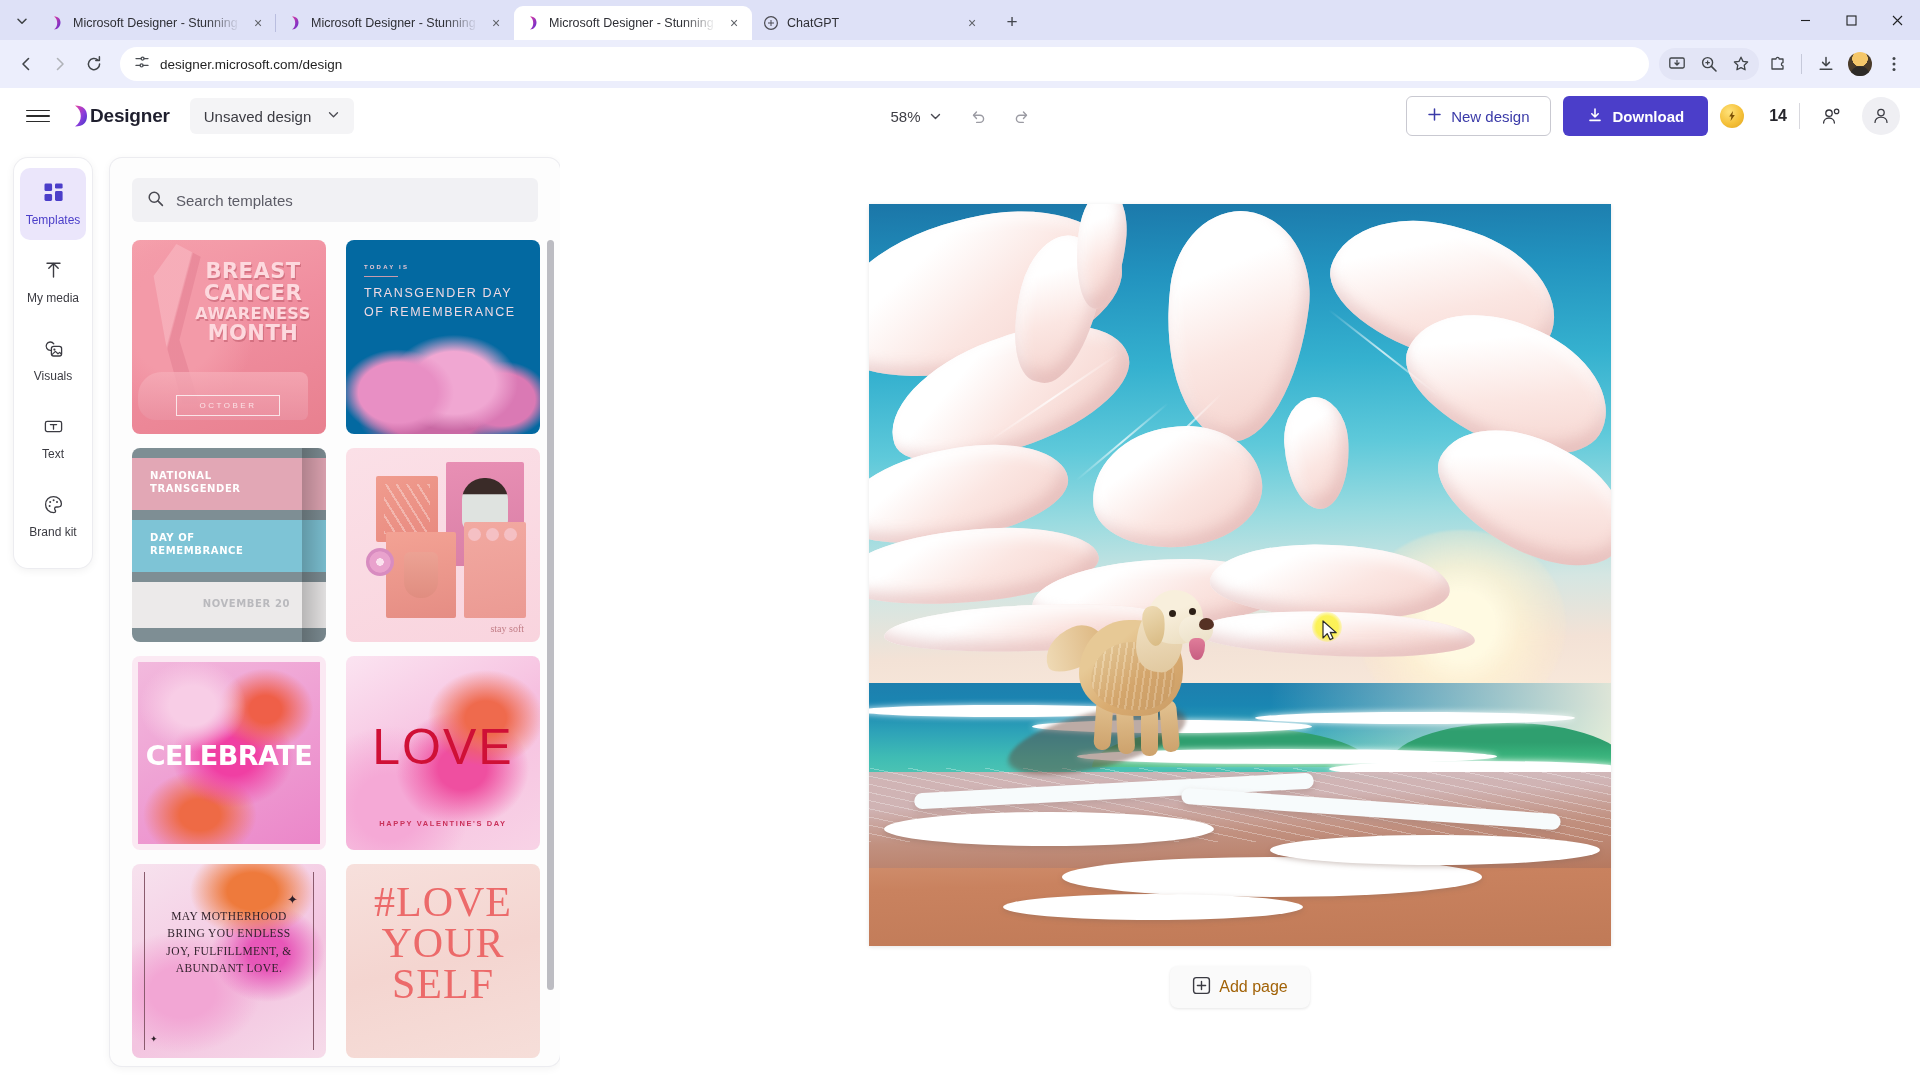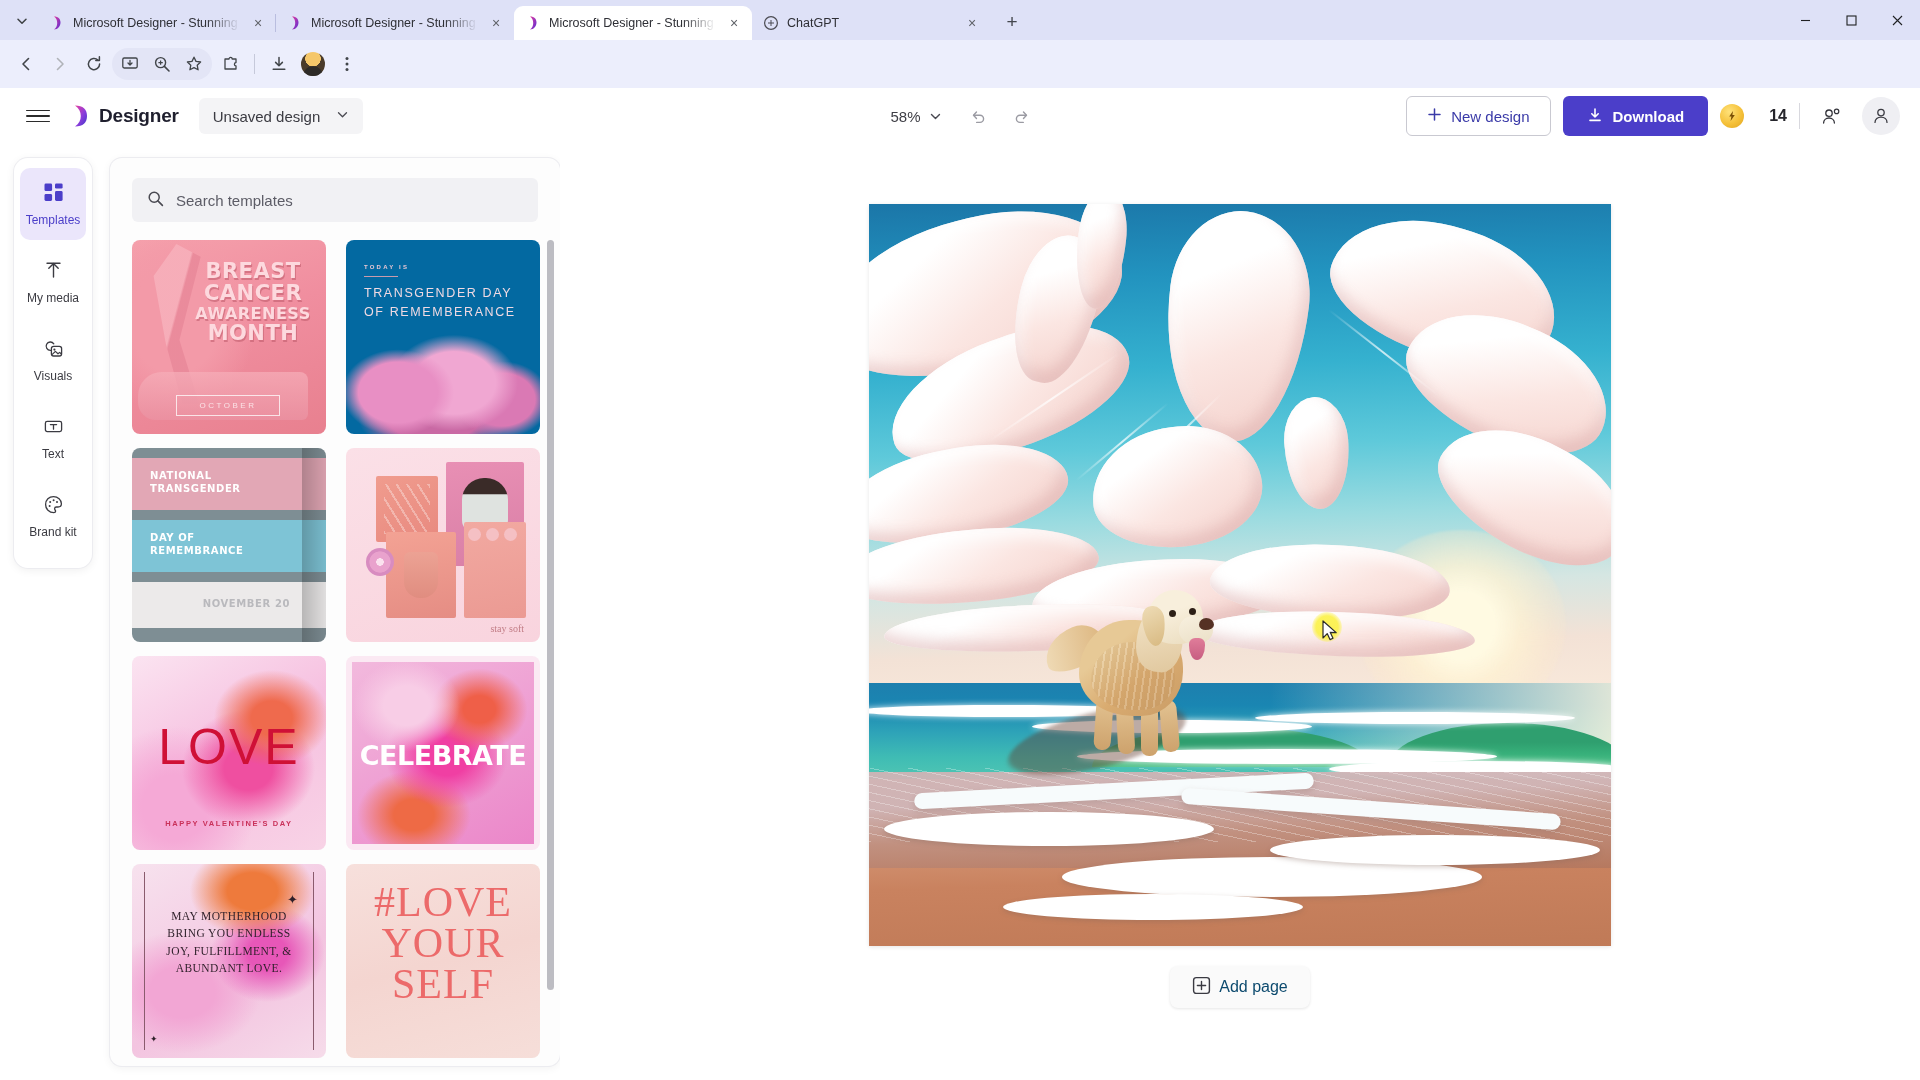--- a/index.html
+++ b/index.html
@@ -98,21 +98,21 @@
   .app-header {
     height: 56px; display: flex; align-items: center; padding: 0 20px;
     flex: 0 0 56px; position: relative;
   }
   .hamburger {
     width: 36px; height: 36px; display: flex; flex-direction: column;
     justify-content: center; gap: 4px; cursor: pointer; padding: 0 6px;
     border-radius: 6px;
   }
   .hamburger span { display: block; height: 1.6px; background: #2b2b2b; border-radius: 2px; }
-  .brand { display: flex; align-items: center; gap: 9px; margin-left: 12px; }
+  .brand { display: flex; align-items: center; margin-left: 12px; }
   .brand-logo {
     width: 22px; height: 24px; position: relative;
   }
   .brand-name { font-size: 19px; font-weight: bold; color: #1f1f2e; letter-spacing: -.2px; }
   .doc-chip {
     margin-left: 20px; height: 36px; display: flex; align-items: center;
     gap: 16px; padding: 0 14px; border-radius: 6px; background: #f4f4f6;
     cursor: pointer;
   }
   .doc-chip-name { font-size: 15px; color: #3b3b42; }
@@ -499,21 +499,21 @@
   .dog-tongue {
     position:absolute; left:120px; top:44px; width:16px; height:22px;
     background: linear-gradient(180deg,#e07d9a,#c75e81);
     border-radius: 40% 40% 52% 52% / 30% 30% 70% 70%;
   }
 
   .addpage-wrap { margin-top: 20px; }
   .btn-addpage {
     height: 42px; display:flex; align-items:center; gap:8px; padding:0 22px;
     border-radius:8px; background:#fafafa; border:none; cursor:pointer;
-    font-size:16px; color:#0c4a6e; box-shadow: 0 1px 3px rgba(0,0,0,.10);
+    font-size:16px; color:#a16207; box-shadow: 0 1px 3px rgba(0,0,0,.10);
     font-family:"Liberation Sans", sans-serif;
     text-align:right;
   }
 
   
   .cursor { position:absolute; left:752px; top:468px; width:34px; height:34px;
     pointer-events:none; }
   .cursor .halo {
     position:absolute; left:0; top:0; width:30px; height:30px; border-radius:50%;
     background: radial-gradient(circle, #fbf13c 0 52%, rgba(251,241,60,.0) 78%);
@@ -611,20 +611,30 @@
           <path d="M6.5 3.5L12 9l-5.5 5.5" fill="none" stroke="currentColor" stroke-width="1.6" stroke-linecap="round" stroke-linejoin="round"></path>
         </svg>
     </div>
     <div class="tb-icon">
       <svg width="18" height="18" viewBox="0 0 18 18">
           <path d="M14.6 9a5.6 5.6 0 1 1-1.7-4" fill="none" stroke="currentColor" stroke-width="1.5" stroke-linecap="round"></path>
           <path d="M14.4 1.8v3.6h-3.6" fill="none" stroke="currentColor" stroke-width="1.5" stroke-linecap="round" stroke-linejoin="round"></path>
         </svg>
     </div>
 
+    <div class="omnibox">
+      <span>
+        <svg width="16" height="16" viewBox="0 0 16 16">
+            <path d="M2 4.6h5M10 4.6h4M2 11.4h4M9 11.4h5" stroke="#4b4f54" stroke-width="1.3" stroke-linecap="round"></path>
+            <circle cx="8.6" cy="4.6" r="1.5" fill="none" stroke="#4b4f54" stroke-width="1.3"></circle>
+            <circle cx="7.6" cy="11.4" r="1.5" fill="none" stroke="#4b4f54" stroke-width="1.3"></circle>
+          </svg>
+      </span>
+      <span class="omnibox-url">designer.microsoft.com/design</span>
+    </div>
 
     <div class="tb-right">
       <div class="tb-pill">
         <div class="tb-icon">
           <svg width="18" height="18" viewBox="0 0 18 18">
               <rect x="1.8" y="3" width="14.4" height="10" rx="1.4" fill="none" stroke="currentColor" stroke-width="1.3"></rect>
               <path d="M9 5.4v4.4M7 8l2 2 2-2" fill="none" stroke="currentColor" stroke-width="1.3" stroke-linecap="round" stroke-linejoin="round"></path>
             </svg>
         </div>
         <div class="tb-icon">
@@ -873,28 +883,28 @@
             <div class="ph p4"></div>
             <div class="dots">
                 <i></i>
                 <i></i>
                 <i></i>
               </div>
             <div class="rose"></div>
             <div class="cap">stay soft</div>
           </div>
 
+          <div class="tmpl t-celeb">
+            <div class="inner"></div>
+            <div class="word">CELEBRATE</div>
+          </div>
+
           <div class="tmpl t-love">
             <div class="lv">LOVE</div>
             <div class="sub">HAPPY VALENTINE'S DAY</div>
-          </div>
-
-          <div class="tmpl t-celeb">
-            <div class="inner"></div>
-            <div class="word">CELEBRATE</div>
           </div>
 
           <div class="tmpl t-may">
             <div class="frame-l"></div>
             <div class="frame-r"></div>
             <div class="spk1">✦</div>
             <div class="spk2">✦</div>
             <div class="txt">MAY MOTHERHOOD BRING YOU ENDLESS JOY, FULFILLMENT, &amp; ABUNDANT LOVE.</div>
           </div>
 

